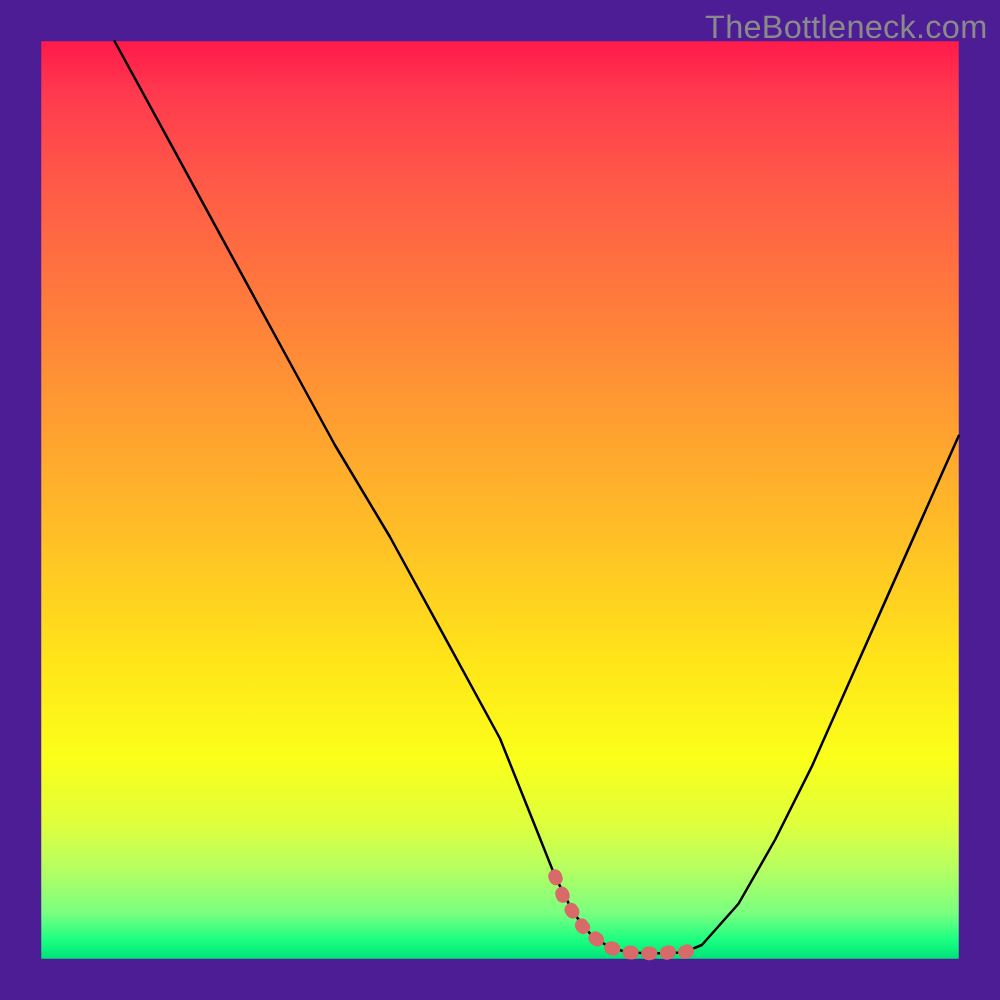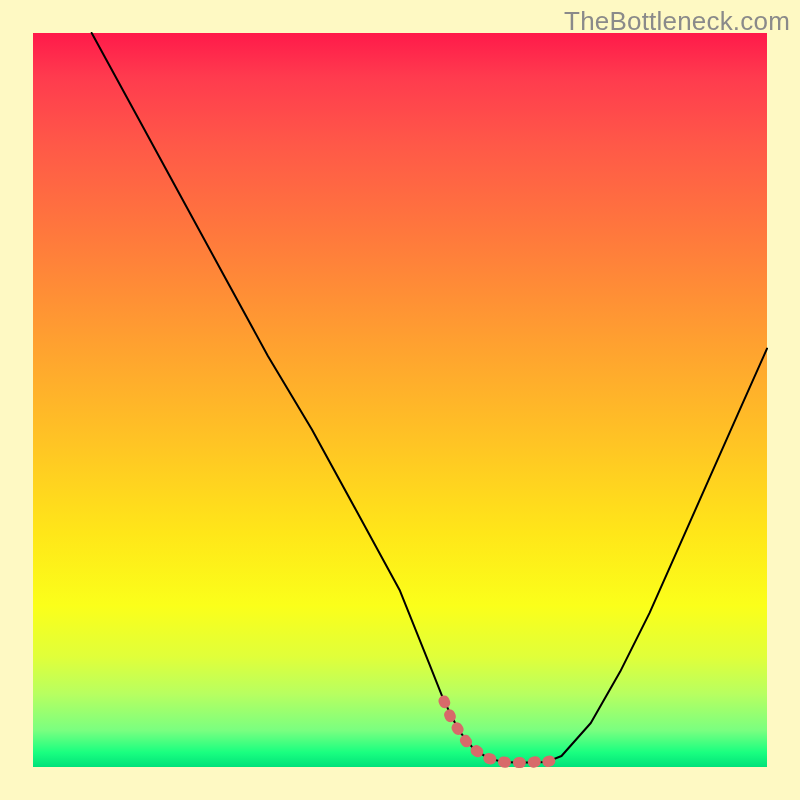--- a/index.html
+++ b/index.html
@@ -7,21 +7,21 @@
     padding: 0;
     width: 800px;
     height: 800px;
     background: #000;
     overflow: hidden;
   }
   .chart-container {
     position: relative;
     width: 800px;
     height: 800px;
-    background: #fef9c3;
+    background: #4c1d95;
   }
   .plot-area {
     position: absolute;
     left: 33px;
     top: 33px;
     width: 734px;
     height: 734px;
     background: linear-gradient(to bottom,
       #ff1a4a 0%,
       #ff3b4e 6%,

